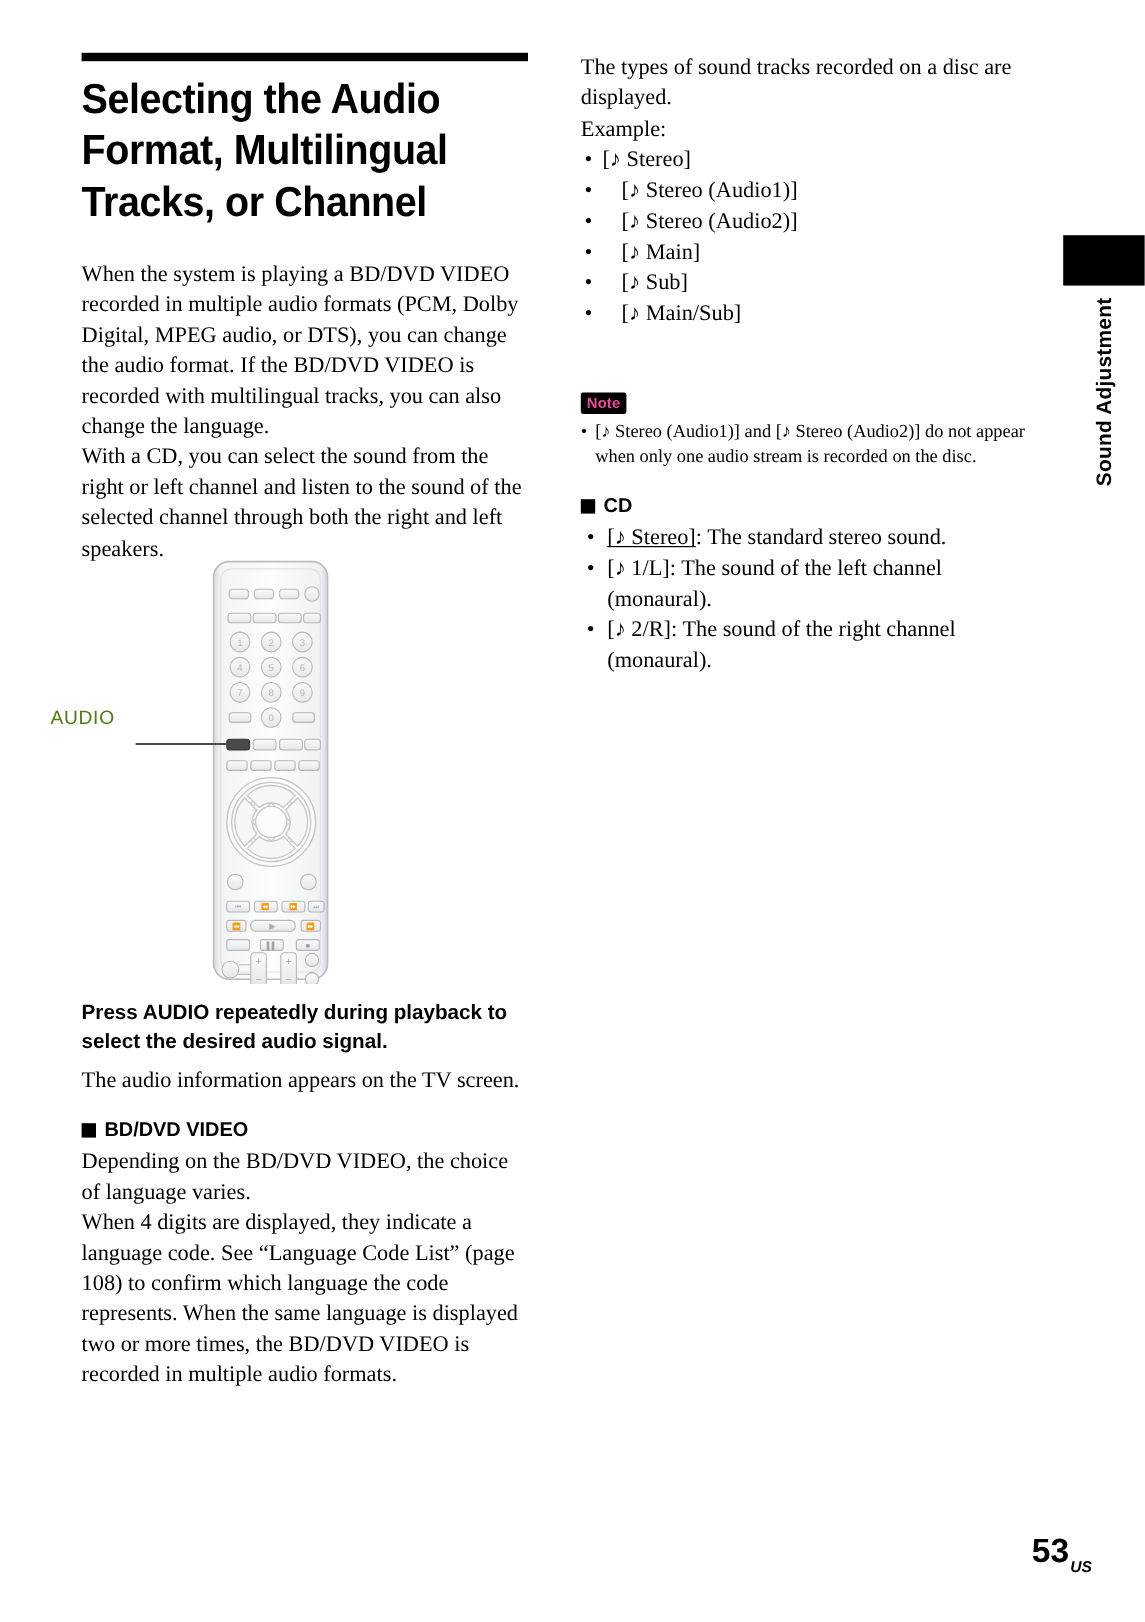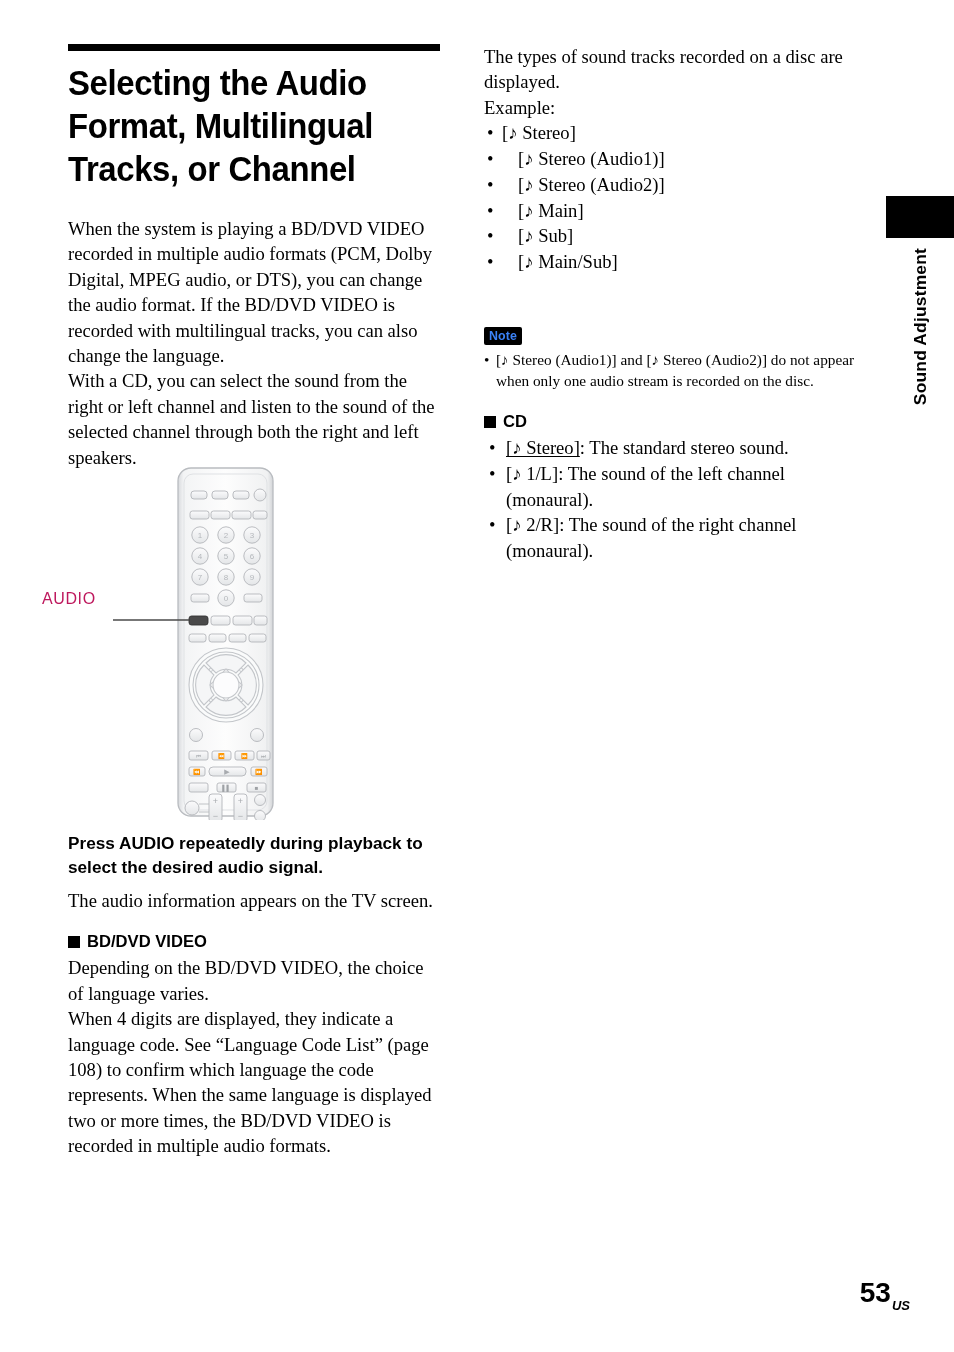--- a/index.html
+++ b/index.html
@@ -106,21 +106,21 @@
     top: 0;
   }
   ul.bullets.indent > li { padding-left: 22px; }
   ul.bullets.indent > li::before { left: 5px; }
   .u-line { text-decoration: underline; text-underline-offset: 2px; }
 
   
   .note-badge {
     display: inline-block;
     background: #000;
-    color: #3b82f6;
+    color: #ec4899;
     font-family: "Liberation Sans", sans-serif;
     font-weight: bold;
     font-size: 12.4px;
     line-height: 14px;
     padding: 2px 5px 2px 5px;
     border-radius: 2px;
     letter-spacing: 0.1px;
     margin-top: 40px;
   }
   .note-block { margin-top: 12px; }
@@ -204,21 +204,21 @@
     width: 375px;
     height: 360px;
   }
   .callout-label {
     position: absolute;
     left: 42px;
     top: 590px;
     font-family: "Liberation Sans", sans-serif;
     font-size: 16px;
     letter-spacing: 0.6px;
-    color: #be185d;
+    color: #4d7c0f;
   }
 </style>
 </head>
 <body>
 
 <div class="page">
 
   <div class="col-left">
 
     <div class="title-rule"></div>

